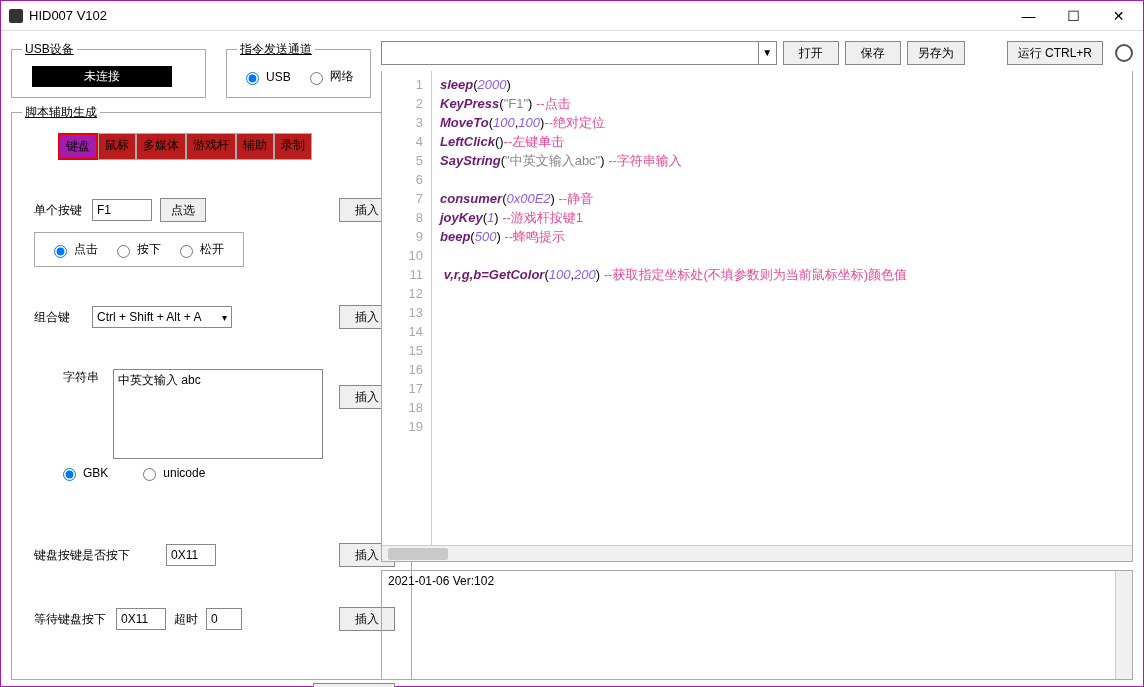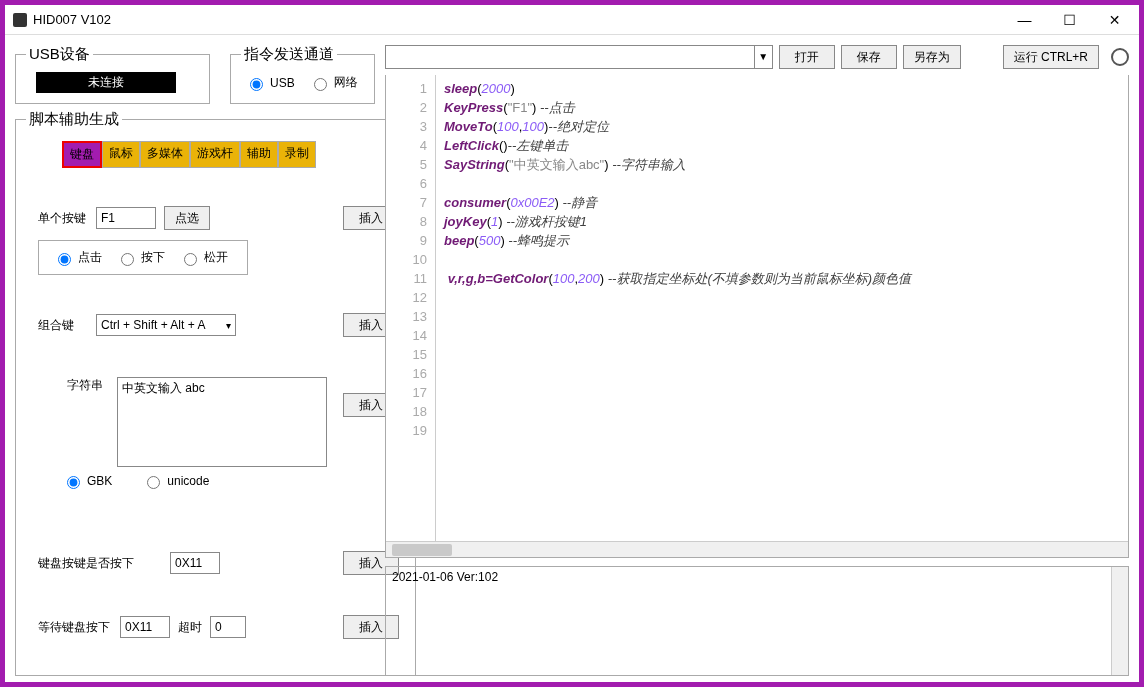--- a/index.html
+++ b/index.html
@@ -1,34 +1,34 @@
 <!DOCTYPE html>
 <html><head>
 <meta charset="utf-8">
 <style>
 * { box-sizing: border-box; font-family: "Microsoft YaHei", Arial, sans-serif; }
 body { margin: 0; background: #fff; font-size: 12px; }
-.window { width: 1144px; height: 687px; border: 5px solid #a21caf; display: flex; flex-direction: column; }
+.window { width: 1144px; height: 687px; border: 1px solid #a21caf; display: flex; flex-direction: column; }
 .titlebar { height: 30px; display: flex; align-items: center; padding: 0 2px 0 8px; border-bottom: 1px solid #ddd; }
 .titlebar .icon { width: 14px; height: 14px; background: #333; border-radius: 2px; margin-right: 6px; }
 .titlebar .title { flex: 1; font-size: 13px; }
 .titlebar .winbtns { display: flex; }
 .titlebar .winbtn { width: 45px; height: 28px; text-align: center; line-height: 28px; font-size: 14px; cursor: pointer; font-family: Arial; }
 .body { flex: 1; display: flex; padding: 10px 10px 6px 10px; gap: 10px; min-height: 0; }
 .leftcol { width: 360px; display: flex; flex-direction: column; gap: 6px; }
 .toprow { display: flex; gap: 20px; }
 fieldset { border: 1px solid #aaa; padding: 8px 10px 10px 10px; margin: 0; }
-legend { padding: 0 3px; font-size: 15px; }
+legend { padding: 0 3px; font-size: 12px; text-decoration: underline; }
 .usb-fs { width: 195px; }
 .status-box { background: #000; color: #fff; padding: 2px 6px; display: inline-block; font-size: 12px; width: 140px; text-align:center; margin-left:10px; }
 .ch-fs { flex: 1; }
 .radio-row { display: flex; gap: 14px; align-items: center; padding: 2px 4px; }
 .script-fs { flex: 1; display: flex; flex-direction: column; min-height: 0; }
 .tabs { display: flex; margin-top: 4px; margin-bottom: 10px; }
-.tab { padding: 3px 6px; border: 1px solid #aaa; border-bottom: 1px solid #aaa; margin-right: 0px; cursor: pointer; background: #eab308; font-size:12px; }
+.tab { padding: 3px 6px; border: 1px solid #aaa; border-bottom: 1px solid #aaa; margin-right: 0px; cursor: pointer; background: #b91c1c; font-size:12px; }
 .tab.active { border: 2px solid #e00; background: #a21caf; margin-left: 36px; }
 .row { display: flex; align-items: center; gap: 8px; margin-bottom: 4px; margin-top: 28px; }
 .lbl { width: 56px; text-align: left; padding-left: 6px; }
 input[type=text] { border: 1px solid #888; padding: 2px 4px; font-size: 12px; height: 22px; }
 .btn { border: 1px solid #888; background: #efefef; padding: 3px 10px; font-size: 12px; cursor: pointer; height: 24px; min-width: 56px; text-align: center; }
 .sect1 { padding: 0 6px; }
 .radio-fs { border: 1px solid #aaa; margin: 6px 6px 10px 6px; padding: 6px 10px; }
 .combo { border: 1px solid #888; background: #fff; height: 22px; line-height: 20px; padding: 0 18px 0 4px; font-size: 12px; position: relative; display:inline-block; width: 140px;}
 .combo::after { content: "▾"; position: absolute; right: 4px; top: 1px; font-size: 10px; }
 .strarea { border: 1px solid #888; width: 210px; height: 90px; padding: 2px 4px; font-size: 12px; resize: none; font-family: inherit; }
@@ -46,21 +46,21 @@
 .code { flex: 1; padding: 4px 8px; font-family: Consolas, monospace; font-size: 13px; line-height: 19px; overflow-x: auto; white-space: pre; }
 .hscroll { height: 16px; border-top: 1px solid #ccc; background: #f0f0f0; display: flex; }
 .hscroll .track { flex: 1; position: relative; }
 .hscroll .thumb { position: absolute; left: 6px; top: 2px; height: 12px; width: 60px; background: #c9c9c9; border-radius: 2px; }
 .log { height: 110px; border: 1px solid #aaa; margin-top: 8px; padding: 3px 6px; font-size: 12px; overflow: auto; position: relative; }
 .log::after { content:""; position:absolute; right:0; top:0; bottom:0; width:16px; background:#f0f0f0; border-left:1px solid #ccc;}
 .log .vthumb { position:absolute; right:2px; top:2px; width:12px; height:30px; background:#c9c9c9; border-radius:2px;}
 .kw { color: #701a75; font-style: italic; font-weight: bold; }
 .num { color: #8b5cf6; font-style: italic; }
 .str { color: #888; }
-.cm { color: #404040; font-style: italic; }
+.cm { color: #ec4899; }
 .ml-30 { margin-left: 30px; }
 .gap-line { height: 8px; }
 .sect-lbl { display:inline-block; width:80px; padding-left:6px;}
 label.r { display: inline-flex; align-items: center; gap: 4px; cursor: pointer; }
 </style>
 </head>
 <body>
 
 <div class="window">
   <div class="titlebar">

